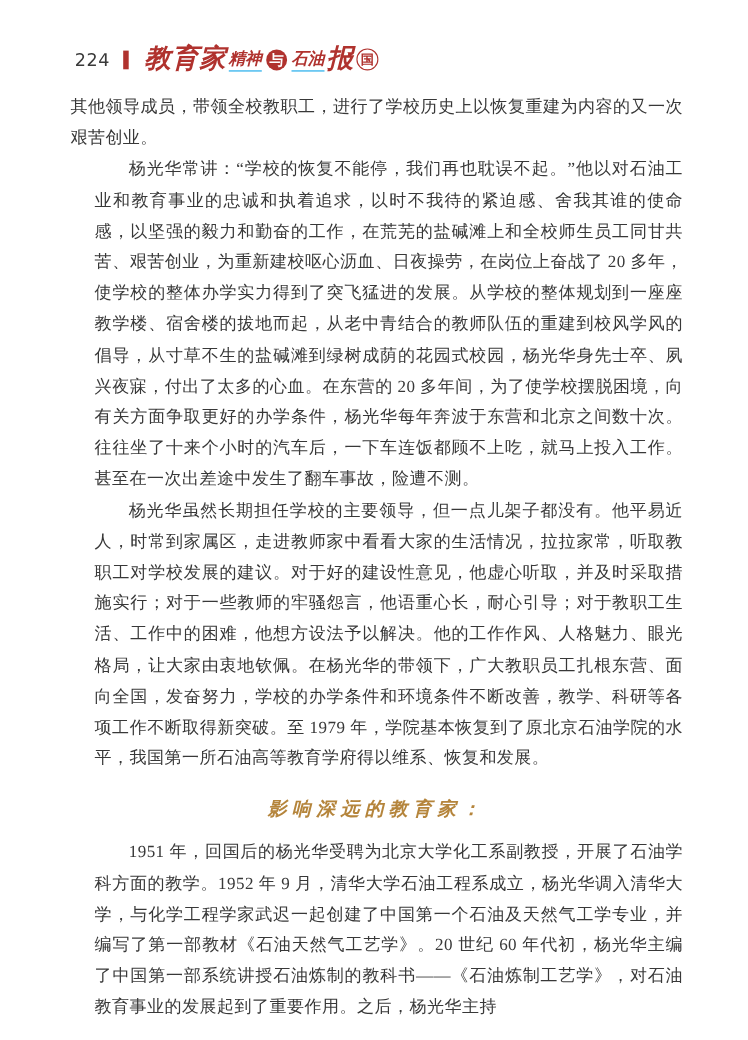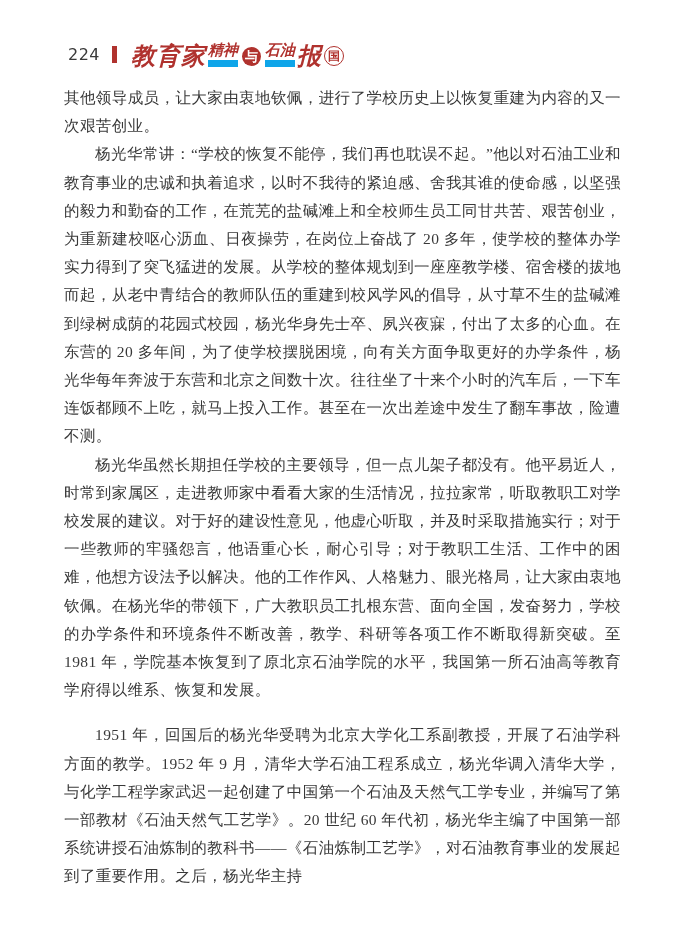--- a/index.html
+++ b/index.html
@@ -47,21 +47,21 @@
   }
   .logo .big {
     font-size: 24px;
     line-height: 24px;
     letter-spacing: 1px;
     text-align: right;
   }
   .logo .small {
     font-size: 15px;
     line-height: 18px;
-    border-bottom: 7px solid #0ea5e9;
+    border-bottom: 1px solid #0ea5e9;
     padding-bottom: 1px;
     margin: 0 2px 1px 2px;
   }
   .logo .circle-solid {
     width: 19px;
     height: 19px;
     border-radius: 50%;
     background: #b0322e;
     color: #ffffff;
     font-size: 13px;
@@ -93,21 +93,21 @@
     color: #383838;
   }
   .para {
     margin: 0;
     font-size: 15.5px;
     line-height: 28.2px;
     text-align: justify;
     text-justify: inter-ideograph;
     letter-spacing: 0.4px;
   }
-  .para.indent { text-indent: 2em; }
+  .para.indent { text-indent: 2em; margin-left: 22px; }
   
   .section-heading {
     margin: 17px 0 10px 0;
     text-align: center;
     color: #b5853c;
     font-weight: bold;
     font-style: italic;
   }
   .section-heading .line1 {
     font-size: 17px;
@@ -132,23 +132,24 @@
       <span class="big">教育家</span>
       <span class="small">精神</span>
       <span class="circle-solid">与</span>
       <span class="small">石油</span>
       <span class="big">报</span>
       <span class="circle-outline">国</span>
     </div>
   </div>
 
   <div class="content">
-    <p class="para">其他领导成员，让大家由衷地钦佩，进行了学校历史上以恢复重建为内容的又一次艰苦创业。</p>
+    <p class="para">其他领导成员，带领全校教职工，进行了学校历史上以恢复重建为内容的又一次艰苦创业。</p>
     <p class="para indent">杨光华常讲：“学校的恢复不能停，我们再也耽误不起。”他以对石油工业和教育事业的忠诚和执着追求，以时不我待的紧迫感、舍我其谁的使命感，以坚强的毅力和勤奋的工作，在荒芜的盐碱滩上和全校师生员工同甘共苦、艰苦创业，为重新建校呕心沥血、日夜操劳，在岗位上奋战了 20 多年，使学校的整体办学实力得到了突飞猛进的发展。从学校的整体规划到一座座教学楼、宿舍楼的拔地而起，从老中青结合的教师队伍的重建到校风学风的倡导，从寸草不生的盐碱滩到绿树成荫的花园式校园，杨光华身先士卒、夙兴夜寐，付出了太多的心血。在东营的 20 多年间，为了使学校摆脱困境，向有关方面争取更好的办学条件，杨光华每年奔波于东营和北京之间数十次。往往坐了十来个小时的汽车后，一下车连饭都顾不上吃，就马上投入工作。甚至在一次出差途中发生了翻车事故，险遭不测。</p>
-    <p class="para indent">杨光华虽然长期担任学校的主要领导，但一点儿架子都没有。他平易近人，时常到家属区，走进教师家中看看大家的生活情况，拉拉家常，听取教职工对学校发展的建议。对于好的建设性意见，他虚心听取，并及时采取措施实行；对于一些教师的牢骚怨言，他语重心长，耐心引导；对于教职工生活、工作中的困难，他想方设法予以解决。他的工作作风、人格魅力、眼光格局，让大家由衷地钦佩。在杨光华的带领下，广大教职员工扎根东营、面向全国，发奋努力，学校的办学条件和环境条件不断改善，教学、科研等各项工作不断取得新突破。至 1981 年，学院基本恢复到了原北京石油学院的水平，我国第一所石油高等教育学府得以维系、恢复和发展。</p>
+    <p class="para indent">杨光华虽然长期担任学校的主要领导，但一点儿架子都没有。他平易近人，时常到家属区，走进教师家中看看大家的生活情况，拉拉家常，听取教职工对学校发展的建议。对于好的建设性意见，他虚心听取，并及时采取措施实行；对于一些教师的牢骚怨言，他语重心长，耐心引导；对于教职工生活、工作中的困难，他想方设法予以解决。他的工作作风、人格魅力、眼光格局，让大家由衷地钦佩。在杨光华的带领下，广大教职员工扎根东营、面向全国，发奋努力，学校的办学条件和环境条件不断改善，教学、科研等各项工作不断取得新突破。至 1979 年，学院基本恢复到了原北京石油学院的水平，我国第一所石油高等教育学府得以维系、恢复和发展。</p>
 
     <div class="section-heading">
+      <div class="line1">影响深远的教育家：</div>
     </div>
 
     <p class="para indent">1951 年，回国后的杨光华受聘为北京大学化工系副教授，开展了石油学科方面的教学。1952 年 9 月，清华大学石油工程系成立，杨光华调入清华大学，与化学工程学家武迟一起创建了中国第一个石油及天然气工学专业，并编写了第一部教材《石油天然气工艺学》。20 世纪 60 年代初，杨光华主编了中国第一部系统讲授石油炼制的教科书——《石油炼制工艺学》，对石油教育事业的发展起到了重要作用。之后，杨光华主持</p>
   </div>
 
 </div>
 
 </body></html>

